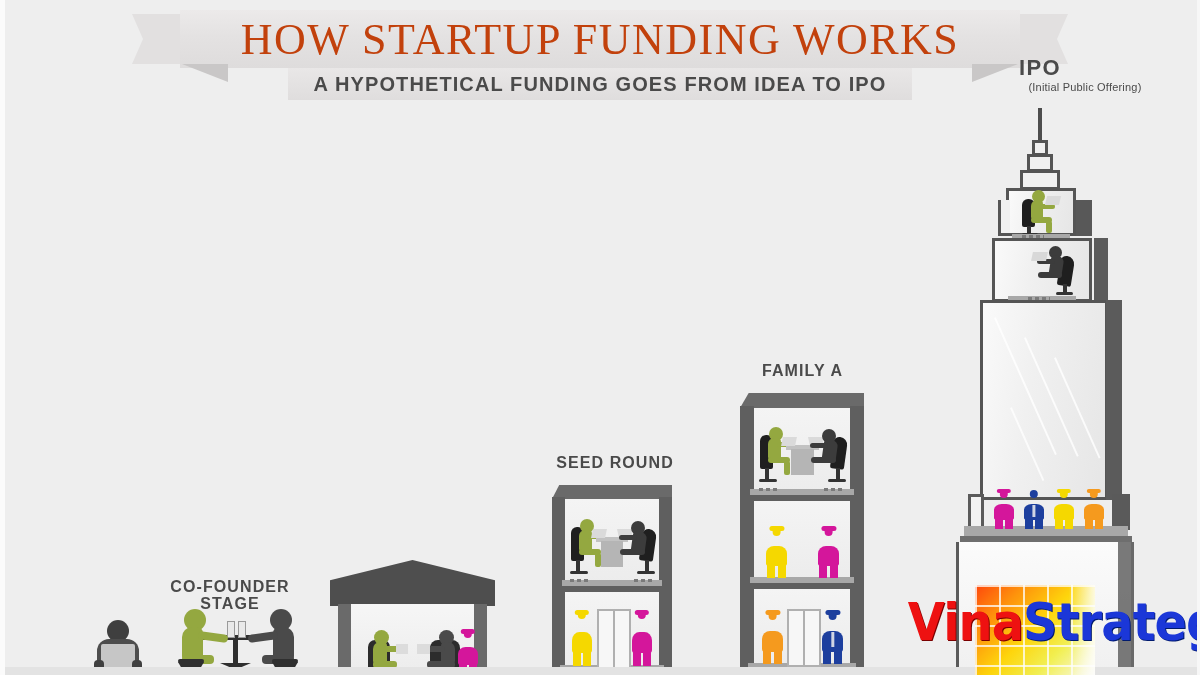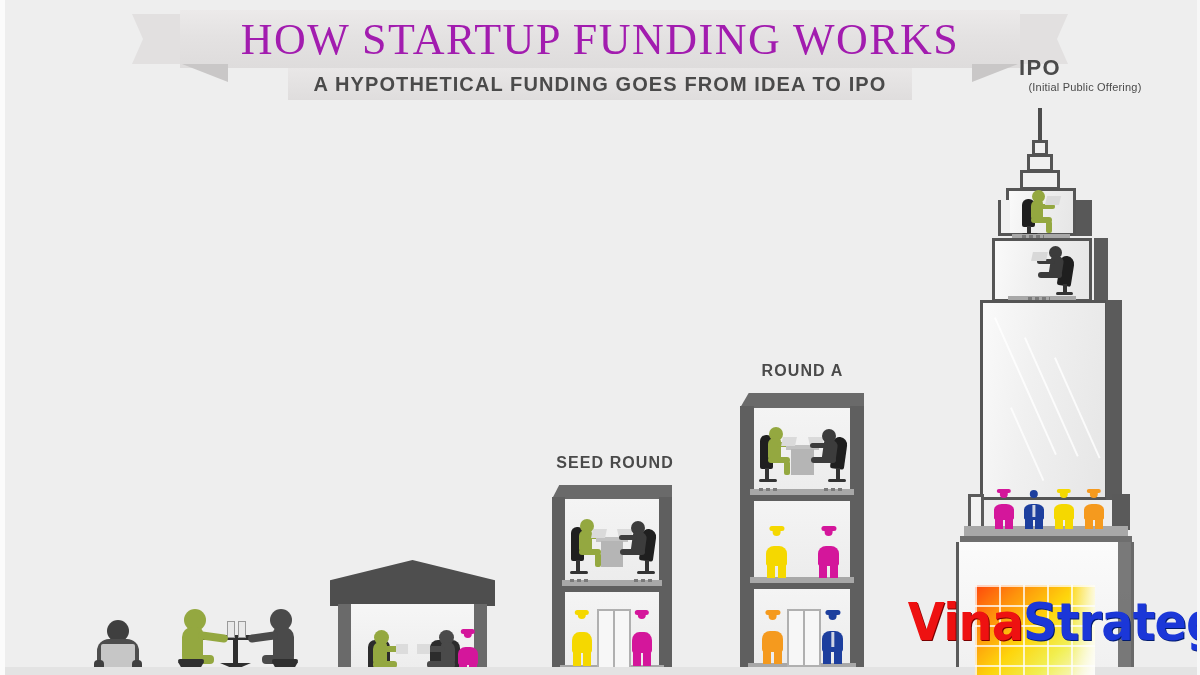--- a/index.html
+++ b/index.html
@@ -22,21 +22,21 @@
   .ribbon-l,.ribbon-r{position:absolute;top:10px;width:50px;height:50px;background:#e2e0e0;}
   .ribbon-l{left:-48px;clip-path:polygon(0 0,100% 0,100% 100%,0 100%,22% 50%);}
   .ribbon-r{right:-48px;clip-path:polygon(0 0,100% 0,78% 50%,100% 100%,0 100%);}
   .ribbon-fold-l,.ribbon-fold-r{position:absolute;top:60px;width:46px;height:18px;background:#c9c7c7;}
   .ribbon-fold-l{left:2px;clip-path:polygon(0 0,100% 0,100% 100%);}
   .ribbon-fold-r{right:2px;clip-path:polygon(0 0,100% 0,0 100%);}
   .title{
     position:absolute;left:0;top:6px;width:840px;height:58px;
     display:flex;align-items:center;justify-content:center;
     font-family:"Liberation Serif",serif;
-    font-size:44px;letter-spacing:1.5px;color:#a21caf;font-weight:400;
+    font-size:44px;letter-spacing:1.5px;color:#c2410c;font-weight:400;
     white-space:nowrap;
   }
   .subribbon{
     position:absolute;left:108px;top:64px;width:624px;height:32px;
     background:linear-gradient(180deg,#e9e7e7 0%,#dfdddd 100%);
     display:flex;align-items:center;justify-content:center;
   }
   .subtitle{
     font-size:20px;letter-spacing:1.1px;color:#4a4a4a;font-weight:700;white-space:nowrap;
   }
@@ -125,20 +125,21 @@
 
     <div style="position:absolute;left:20px;top:0;width:48px;height:55px;">
       <div style="position:absolute;left:13px;top:0;width:22px;height:22px;border-radius:50%;background:#3f3f3f;"></div>
       <div style="position:absolute;left:3px;top:19px;width:42px;height:36px;border-radius:12px 12px 4px 4px;background:#4d4d4d;"></div>
       <div style="position:absolute;left:7px;top:24px;width:34px;height:24px;background:#c6c6c6;border-radius:2px;"></div>
       <div style="position:absolute;left:0;top:40px;width:10px;height:15px;background:#3f3f3f;border-radius:4px;"></div>
       <div style="position:absolute;right:0;top:40px;width:10px;height:15px;background:#3f3f3f;border-radius:4px;"></div>
     </div>
   </div>
 
+  <div class="stage-label" style="left:140px;top:578px;width:180px;">CO-FOUNDER STAGE</div>
   <div class="scene" style="left:172px;top:605px;width:128px;height:70px;">
 
     <div style="position:absolute;left:28px;top:30px;width:72px;height:5px;background:#2f2f2f;border-radius:2px;"></div>
     <div style="position:absolute;left:61px;top:34px;width:5px;height:26px;background:#2f2f2f;"></div>
     <div style="position:absolute;left:48px;top:58px;width:31px;height:4px;background:#2f2f2f;clip-path:polygon(0 0,100% 0,70% 100%,30% 100%);"></div>
 
     <div style="position:absolute;left:55px;top:16px;width:6px;height:15px;background:#e9e9e9;border:1px solid #9a9a9a;"></div>
     <div style="position:absolute;left:66px;top:16px;width:6px;height:15px;background:#e9e9e9;border:1px solid #9a9a9a;"></div>
 
     <div style="position:absolute;left:6px;top:4px;width:54px;height:66px;">
@@ -254,21 +255,21 @@
     </div>
     <div class="stand" style="left:80px;top:126px;width:20px;height:54px;">
       <div class="hat" style="background:#d4169b;"></div>
       <div class="hd" style="background:#d4169b;"></div>
       <div class="tr" style="background:#d4169b;"></div>
       <div class="lg lgL" style="background:#d4169b;"></div>
       <div class="lg lgR" style="background:#d4169b;"></div>
     </div>
   </div>
 
-  <div class="stage-label" style="left:735px;top:362px;width:135px;">ROUND A</div>
+  <div class="stage-label" style="left:735px;top:362px;width:135px;">FAMILY A</div>
   <div class="scene" style="left:740px;top:393px;width:124px;height:282px;">
     <div style="position:absolute;left:0;top:0;width:124px;height:15px;background:#6a6a6a;clip-path:polygon(7% 0,100% 0,100% 100%,0 100%);"></div>
     <div class="frame" style="left:0;top:13px;width:14px;height:269px;"></div>
     <div class="frame" style="right:0;top:13px;width:14px;height:269px;"></div>
 
     <div class="room" style="left:14px;top:15px;width:96px;height:86px;"></div>
     <div class="floorslab" style="left:10px;top:96px;width:104px;height:8px;"></div>
     <div class="frame" style="left:0;top:102px;width:124px;height:6px;"></div>
 
     <div class="deskgrp" style="left:15px;top:28px;width:94px;height:72px;">

